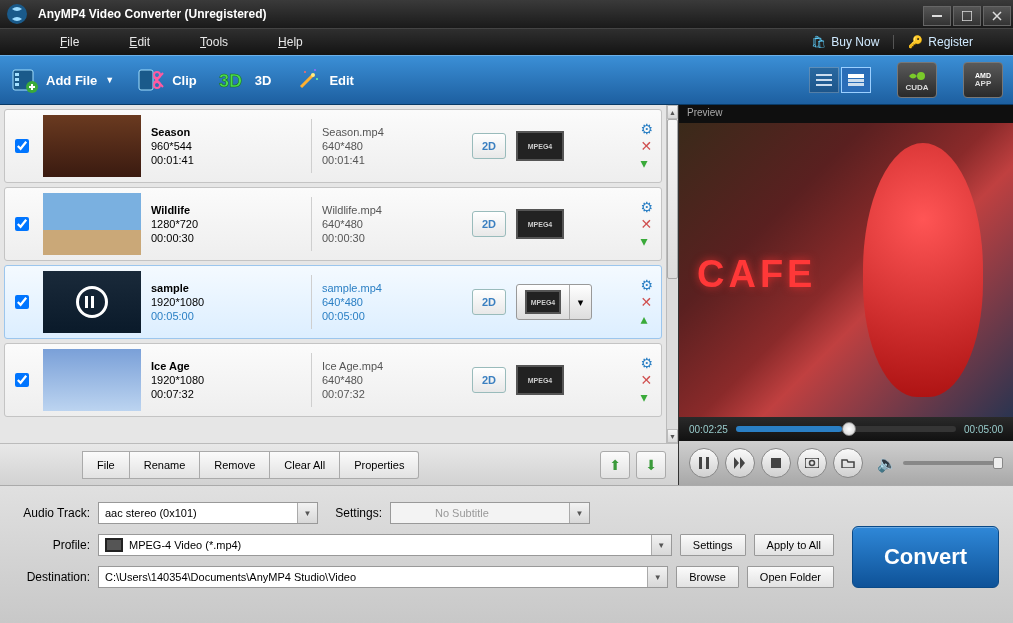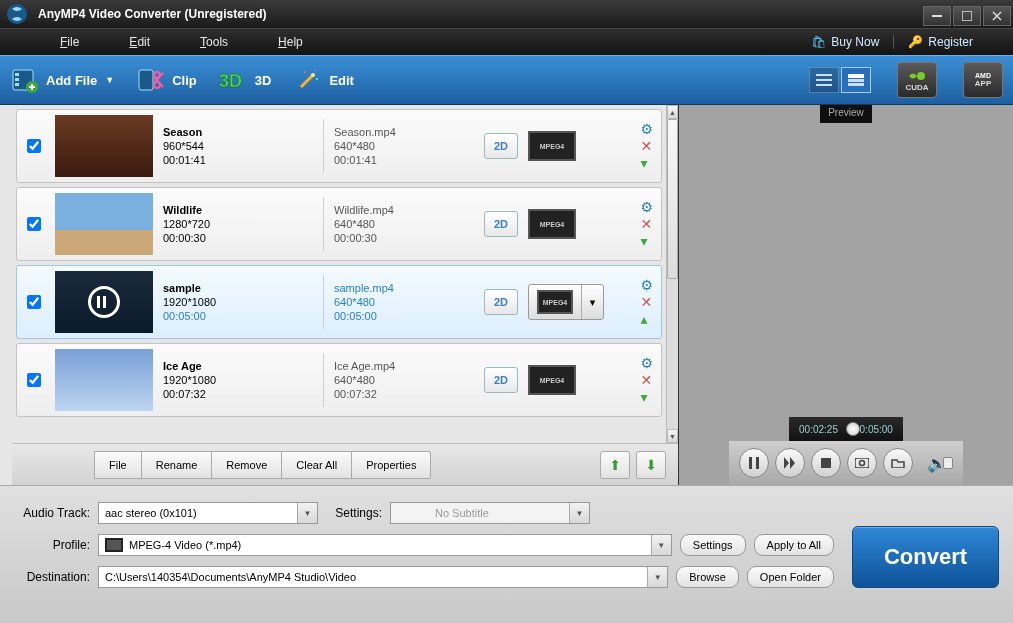--- a/index.html
+++ b/index.html
@@ -25,21 +25,21 @@
 .tbtn{display:flex;align-items:center;gap:6px;cursor:pointer;}
 .tbtn .ticon{width:30px;height:30px;display:flex;align-items:center;justify-content:center;}
 .toolbar .spacer{flex:1;}
 .viewbtns{display:flex;gap:2px;}
 .viewbtn{width:30px;height:26px;background:rgba(0,0,0,0.2);border:1px solid rgba(255,255,255,0.25);display:flex;align-items:center;justify-content:center;cursor:pointer;}
 .viewbtn.active{background:#2a6db8;border-color:#9cd0ff;}
 .hwbadge{width:40px;height:36px;background:linear-gradient(#5a5a5a,#2a2a2a);border:1px solid #777;border-radius:4px;display:flex;flex-direction:column;align-items:center;justify-content:center;font-size:8px;font-weight:bold;margin-left:4px;}
 
 
 .main{display:flex;height:380px;}
-.leftpane{flex:1;background:#e6e6e6;display:flex;flex-direction:column;min-width:0;padding-left:12px;}
+.leftpane{flex:1;background:#e6e6e6;display:flex;flex-direction:column;min-width:0;}
 .listwrap{flex:1;overflow:hidden;position:relative;}
 .list{display:flex;flex-direction:column;gap:4px;padding:4px;}
 .row{height:74px;background:linear-gradient(#fbfbfb,#eeeeee);border:1px solid #c4c4c4;border-radius:3px;display:flex;align-items:center;padding:4px 6px;gap:10px;font-size:11px;}
 .row.sel{background:linear-gradient(#f4faff,#dceeff);border-color:#9cc6ed;}
 .chk{width:14px;height:14px;margin:0 4px;}
 .thumb{width:98px;height:62px;background:#7a7a7a;position:relative;}
 .thumb.pause::after{content:"";position:absolute;left:50%;top:50%;width:26px;height:26px;border:3px solid #fff;border-radius:50%;transform:translate(-50%,-50%);}
 .thumb.pause::before{content:"";position:absolute;left:50%;top:50%;width:3px;height:12px;background:#fff;box-shadow:6px 0 0 #fff;transform:translate(-7px,-6px);}
 .info{display:flex;flex-direction:column;gap:2px;width:150px;}
 .info .name{font-weight:bold;}
@@ -57,21 +57,21 @@
 .scroll .track{flex:1;position:relative;}
 .scroll .handle{position:absolute;left:0;right:0;top:0;height:160px;background:linear-gradient(#f8f8f8,#dcdcdc);border:1px solid #aaa;border-radius:2px;}
 
 .listfooter{height:42px;display:flex;align-items:center;gap:0;padding:0 12px;background:linear-gradient(#e8e8e8,#d2d2d2);border-top:1px solid #bbb;}
 .lbtn{height:28px;padding:0 14px;background:linear-gradient(#fbfbfb,#e2e2e2);border:1px solid #aaa;font-size:11px;cursor:pointer;display:flex;align-items:center;justify-content:center;}
 .lbtn+.lbtn{border-left:none;}
 .lbtn:first-of-type{border-radius:3px 0 0 3px;}
 .mover{width:30px;height:28px;background:linear-gradient(#fbfbfb,#e2e2e2);border:1px solid #aaa;border-radius:3px;display:flex;align-items:center;justify-content:center;margin-left:6px;cursor:pointer;color:#3a9a3a;font-size:14px;}
 
 
-.preview{width:335px;background:#a3a3a3;display:flex;flex-direction:column;border-left:1px solid #333;align-items:center;}
+.preview{width:335px;background:#be185d;display:flex;flex-direction:column;border-left:1px solid #333;}
 .pheader{height:18px;background:#0f0f0f;color:#aaa;font-size:10px;padding:2px 8px;}
 .pvideo{flex:1;background:#111 linear-gradient(135deg,#3a2a1a 0%,#5a2020 30%,#8a2a2a 50%,#c04040 60%,#2a3450 100%);position:relative;overflow:hidden;}
 .cafesign{position:absolute;left:18px;top:130px;color:#ff3838;font-size:38px;font-weight:bold;font-family:Arial;letter-spacing:4px;text-shadow:0 0 8px rgba(255,50,50,0.7);}
 .redobj{position:absolute;right:30px;top:20px;bottom:20px;width:120px;background:radial-gradient(circle at 50% 30%,#ff5555,#aa1010);border-radius:50% 50% 45% 45%;}
 .ptime{height:24px;background:linear-gradient(#2a2a2a,#111);display:flex;align-items:center;gap:8px;padding:0 10px;color:#9cc;font-size:10px;}
 .pslider{flex:1;height:6px;background:#353535;border-radius:3px;position:relative;}
 .pslider .fill{position:absolute;left:0;top:0;bottom:0;width:48%;background:#2a7fc4;border-radius:3px;}
 .pslider .knob{position:absolute;left:48%;top:-4px;width:14px;height:14px;background:radial-gradient(#fff,#ccc);border-radius:50%;border:1px solid #888;}
 .pctrls{height:44px;background:linear-gradient(#cfcfcf,#a8a8a8);display:flex;align-items:center;gap:6px;padding:0 10px;}
 .pbtn{width:30px;height:30px;border:1px solid #888;border-radius:50%;background:linear-gradient(#fafafa,#d0d0d0);display:flex;align-items:center;justify-content:center;font-size:12px;color:#444;cursor:pointer;}
@@ -80,21 +80,21 @@
 .volslider .vk{position:absolute;right:0;top:-4px;width:10px;height:12px;background:#eee;border:1px solid #888;border-radius:2px;}
 
 
 .bottom{height:138px;background:linear-gradient(#e0e0e0,#c8c8c8);border-top:1px solid #aaa;display:flex;padding:16px 14px 12px 14px;gap:18px;}
 .fields{flex:1;display:flex;flex-direction:column;gap:10px;font-size:12px;}
 .frow{display:flex;align-items:center;gap:8px;}
 .flabel{width:76px;text-align:right;}
 .combo{height:22px;border:1px solid #999;background:#fff;display:flex;align-items:center;padding:0 6px;font-size:11px;position:relative;}
 .combo .carrow{position:absolute;right:0;top:0;bottom:0;width:20px;border-left:1px solid #aaa;background:linear-gradient(#f2f2f2,#d8d8d8);display:flex;align-items:center;justify-content:center;font-size:8px;color:#555;}
 .combo.dis{color:#999;background:#f3f3f3;padding-left:44px;}
-.sbtn{height:22px;padding:4px 12px;background:linear-gradient(#fbfbfb,#e2e2e2);border:1px solid #999;border-radius:9px;font-size:11px;cursor:pointer;display:flex;align-items:center;}
+.sbtn{height:22px;padding:4px 12px;background:linear-gradient(#fbfbfb,#e2e2e2);border:1px solid #999;border-radius:1px;font-size:11px;cursor:pointer;display:flex;align-items:center;}
 .convert{width:147px;height:62px;background:linear-gradient(#2f88d8,#0e5298);border:1px solid #0a4a88;border-radius:6px;color:#fff;font-size:22px;font-weight:bold;display:flex;align-items:center;justify-content:center;cursor:pointer;align-self:center;box-shadow:inset 0 1px 0 rgba(255,255,255,0.3);}
 
 svg{display:block;}
 </style>
 </head>
 <body>
 
 <div class="titlebar">
   <div class="logo">
     <svg width="22" height="22" viewBox="0 0 22 22">

